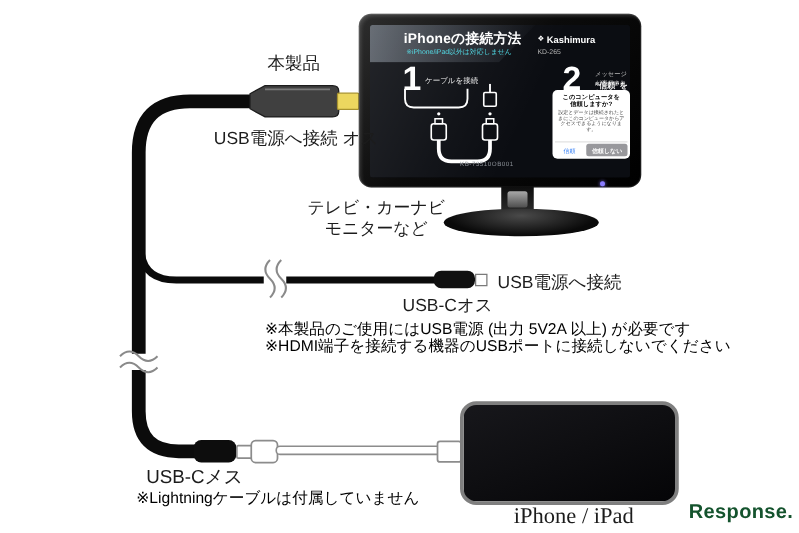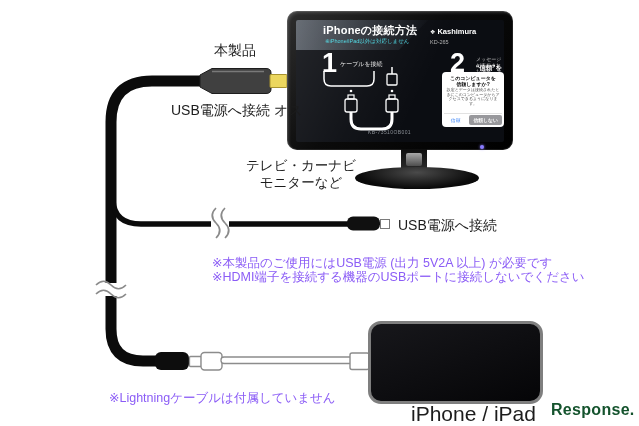--- a/index.html
+++ b/index.html
@@ -1,20 +1,20 @@
 <!DOCTYPE html>
 <html><head>
 <meta charset="utf-8">
 <style>
   html,body{margin:0;padding:0;}
   body{font-family:"Liberation Sans","DejaVu Sans",sans-serif;}
   #stage{position:relative;width:639px;height:426px;background:#ffffff;overflow:hidden;}
   #stage *{box-sizing:border-box;}
   .lbl{position:absolute;color:#1c1c1c;font-size:14px;line-height:1.15;white-space:nowrap;}
-  .warn{position:absolute;color:#8b5cf6;font-size:12.5px;line-height:1.15;white-space:nowrap;}
+  .warn{position:absolute;color:#000000;font-size:12.5px;line-height:1.15;white-space:nowrap;}
 
   
   #cable-svg{position:absolute;left:0;top:0;width:639px;height:426px;z-index:1;}
 
   
   .monitor-bezel{position:absolute;left:287px;top:11px;width:226px;height:139px;border-radius:10px;
     background:linear-gradient(135deg,#2e2e2e 0%,#0b0b0b 45%,#000 100%);
     box-shadow:inset 0 0 0 1px rgba(255,255,255,.10), inset 2px 2px 3px rgba(255,255,255,.14);
     z-index:2;}
   .screen{position:absolute;left:9px;top:9px;width:208px;height:122px;background:#0b0d12;overflow:hidden;border-radius:2px;}
@@ -149,20 +149,22 @@
 
   <div class="phone"></div>
 
   <div class="lbl z3" style="left:214px;top:42px;">本製品</div>
   <div class="lbl z3" style="left:171px;top:102px;">USB電源へ接続 オス</div>
   <div class="lbl z3" style="left:398px;top:217px;">USB電源へ接続</div>
   <div class="lbl z3" style="left:240px;top:157px;width:122px;text-align:center;line-height:17px;font-size:13.5px;">
     <div>テレビ・カーナビ</div>
     <div>モニターなど</div>
   </div>
-  <div class="lbl z3" style="left:411px;top:402px;font-size:21px;">iPhone / iPad</div>
+  <div class="lbl z3" style="left:322px;top:236px;">USB-Cオス</div>
+  <div class="lbl z3" style="left:117px;top:373px;font-size:15px;">USB-Cメス</div>
+  <div class="lbl z3" style="left:411px;top:402px;font-size:18px;font-family:Liberation Serif, serif;">iPhone / iPad</div>
 
   <div class="warn z3" style="left:212px;top:256px;">※本製品のご使用にはUSB電源 (出力 5V2A 以上) が必要です</div>
   <div class="warn z3" style="left:212px;top:270px;text-align:center;">※HDMI端子を接続する機器のUSBポートに接続しないでください</div>
   <div class="warn z3" style="left:109px;top:391px;">※Lightningケーブルは付属していません</div>
 
   <div class="watermark">Response.</div>
 </div>
 
 </body></html>

